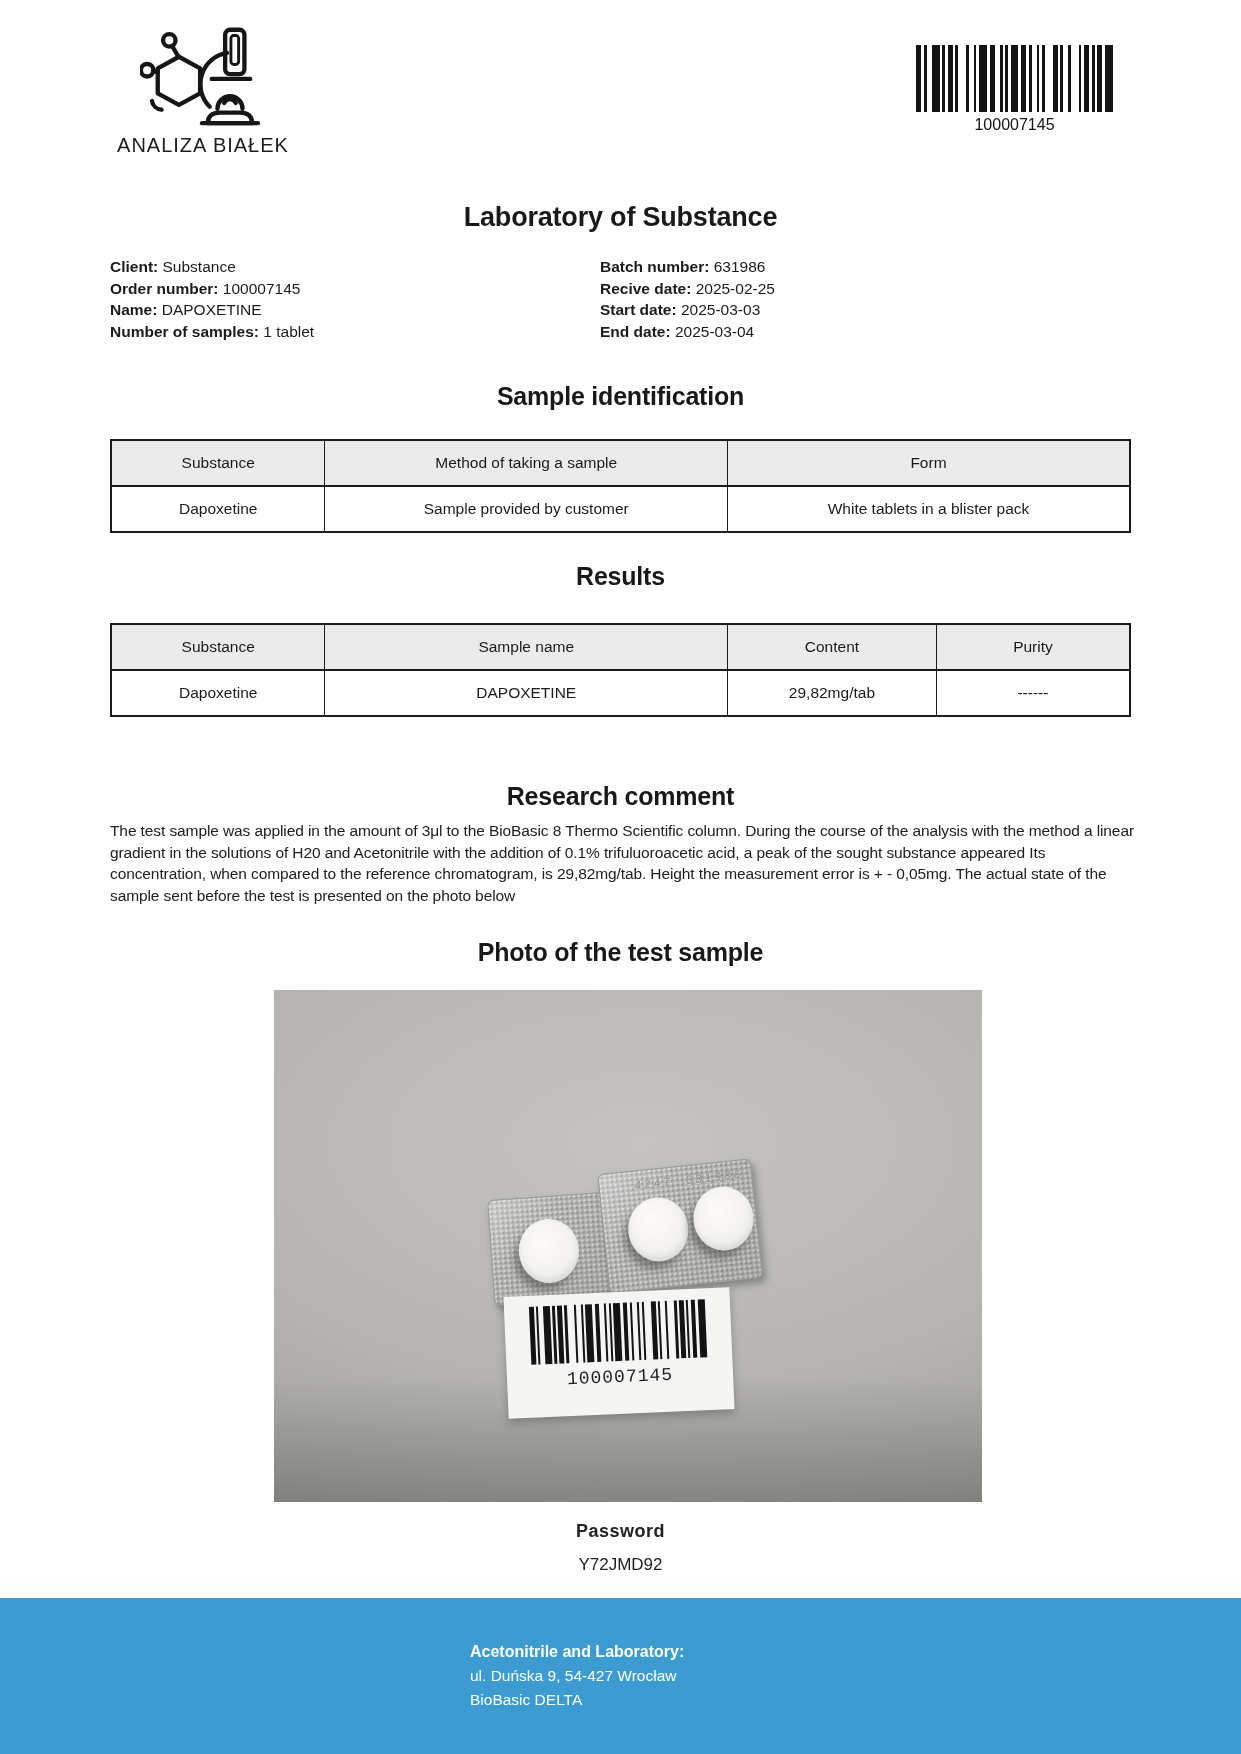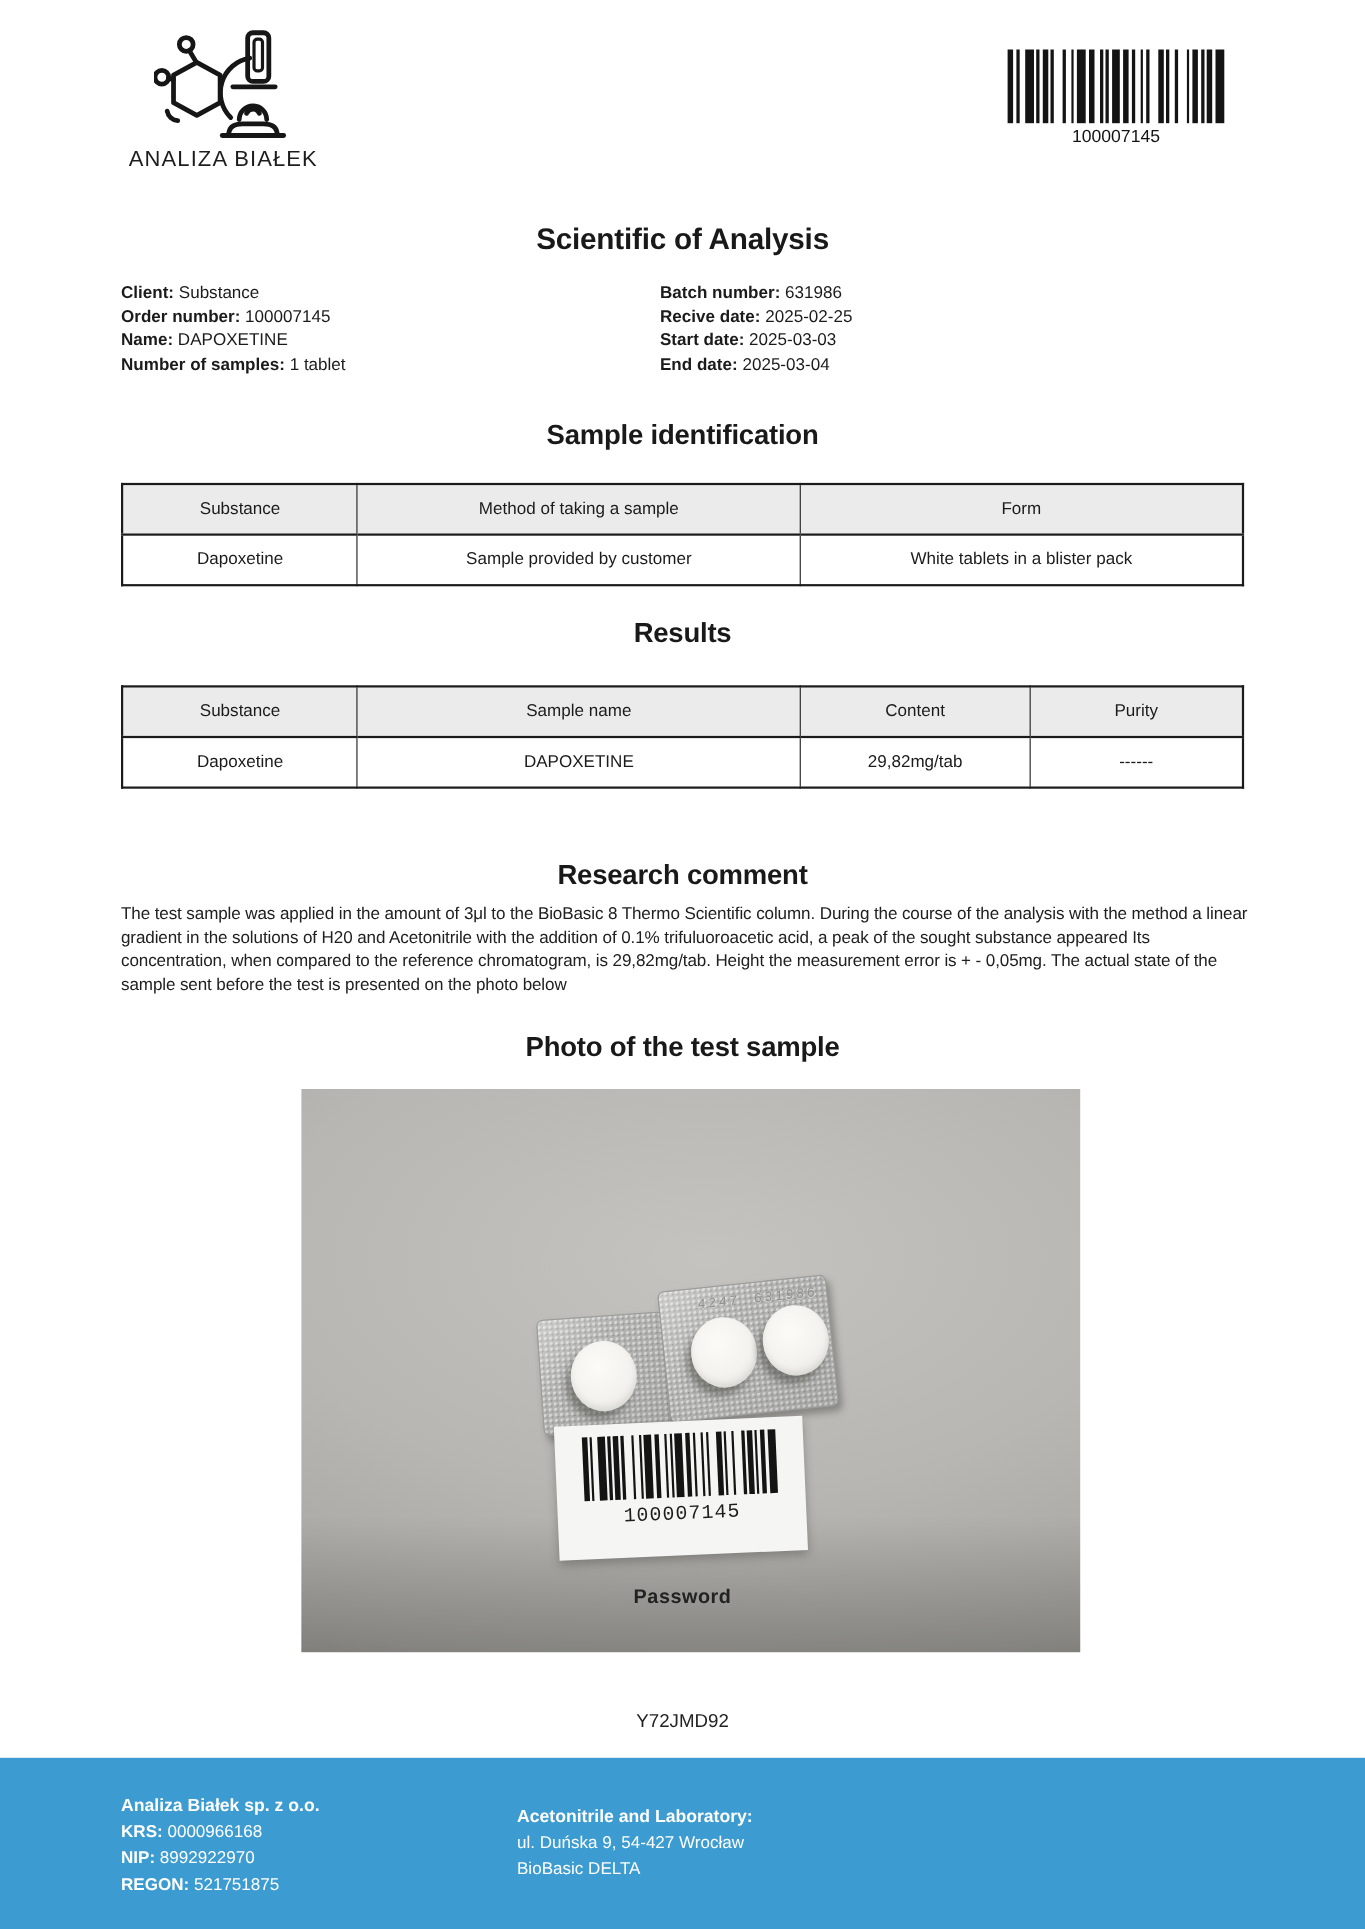--- a/index.html
+++ b/index.html
@@ -73,21 +73,21 @@
 
   .photo-label { position:absolute; left:232px; top:302px; width:226px; height:122px;
                  background:#f5f5f3; transform:rotate(-2.5deg);
                  box-shadow:0 4px 9px rgba(55,55,52,.35);
                  display:flex; flex-direction:column; align-items:center; }
   .photo-label .barcode-bars { width:176px; height:58px; margin-top:11px; }
   .label-number { margin-top:6px; font-family:"Liberation Mono", monospace; font-size:18px;
                   letter-spacing:1px; color:#1d1d1d; }
 
   
-  .password-label { position:absolute; top:1441px; left:0; width:1241px; text-align:center;
+  .password-label { position:absolute; top:1521px; left:0; width:1241px; text-align:center;
                     font-size:18px; font-weight:bold; color:#222; letter-spacing:0.5px; }
   .password-value { position:absolute; top:1555px; left:0; width:1241px; text-align:center;
                     font-size:17px; color:#232323; }
 
   
   .footer { position:absolute; left:0; top:1598px; width:1241px; height:156px;
             background:var(--footer-bg, #3c9cd1); color:#ffffff; }
   .f-col { position:absolute; font-size:15.5px; line-height:24px; }
   .f-col .f-title { font-weight:bold; font-size:16px; }
   .f-col .lbl { font-weight:bold; }
@@ -168,21 +168,21 @@
       <div style="width: 1.33333%; height: 100%; background: transparent;"></div>
       <div style="width: 1.33333%; height: 100%; background: rgb(20, 20, 20);"></div>
       <div style="width: 1.33333%; height: 100%; background: transparent;"></div>
       <div style="width: 2.66667%; height: 100%; background: rgb(20, 20, 20);"></div>
       <div style="width: 1.33333%; height: 100%; background: transparent;"></div>
       <div style="width: 4%; height: 100%; background: rgb(20, 20, 20);"></div>
     </div>
   <div class="barcode-number">100007145</div>
 </div>
 
-<div class="center-heading h-title">Scientific of Analysis</div>
+<div class="center-heading h-title">Laboratory of Substance</div>
 
 <div class="info-block">
   <div class="info-col left">
     <div class="info-line">
       <span class="lbl">Client:</span>
       <span>Substance</span>
     </div>
     <div class="info-line">
       <span class="lbl">Order number:</span>
       <span>100007145</span>
@@ -336,33 +336,18 @@
         <div style="width: 4%; height: 100%; background: rgb(20, 20, 20);"></div>
       </div>
     <div class="label-number">100007145</div>
   </div>
 </div>
 
 <div class="password-label">Password</div>
 <div class="password-value">Y72JMD92</div>
 
 <div class="footer">
-  <div class="f-col c1">
-    <div class="f-title">Analiza Białek sp. z o.o.</div>
-    <div>
-      <span class="lbl">KRS:</span>
-      <span>0000966168</span>
-    </div>
-    <div>
-      <span class="lbl">NIP:</span>
-      <span>8992922970</span>
-    </div>
-    <div>
-      <span class="lbl">REGON:</span>
-      <span>521751875</span>
-    </div>
-  </div>
   <div class="f-col c2">
     <div class="f-title">Acetonitrile and Laboratory:</div>
     <div>ul. Duńska 9, 54-427 Wrocław</div>
     <div>BioBasic DELTA</div>
   </div>
 </div>
 
 </body></html>

